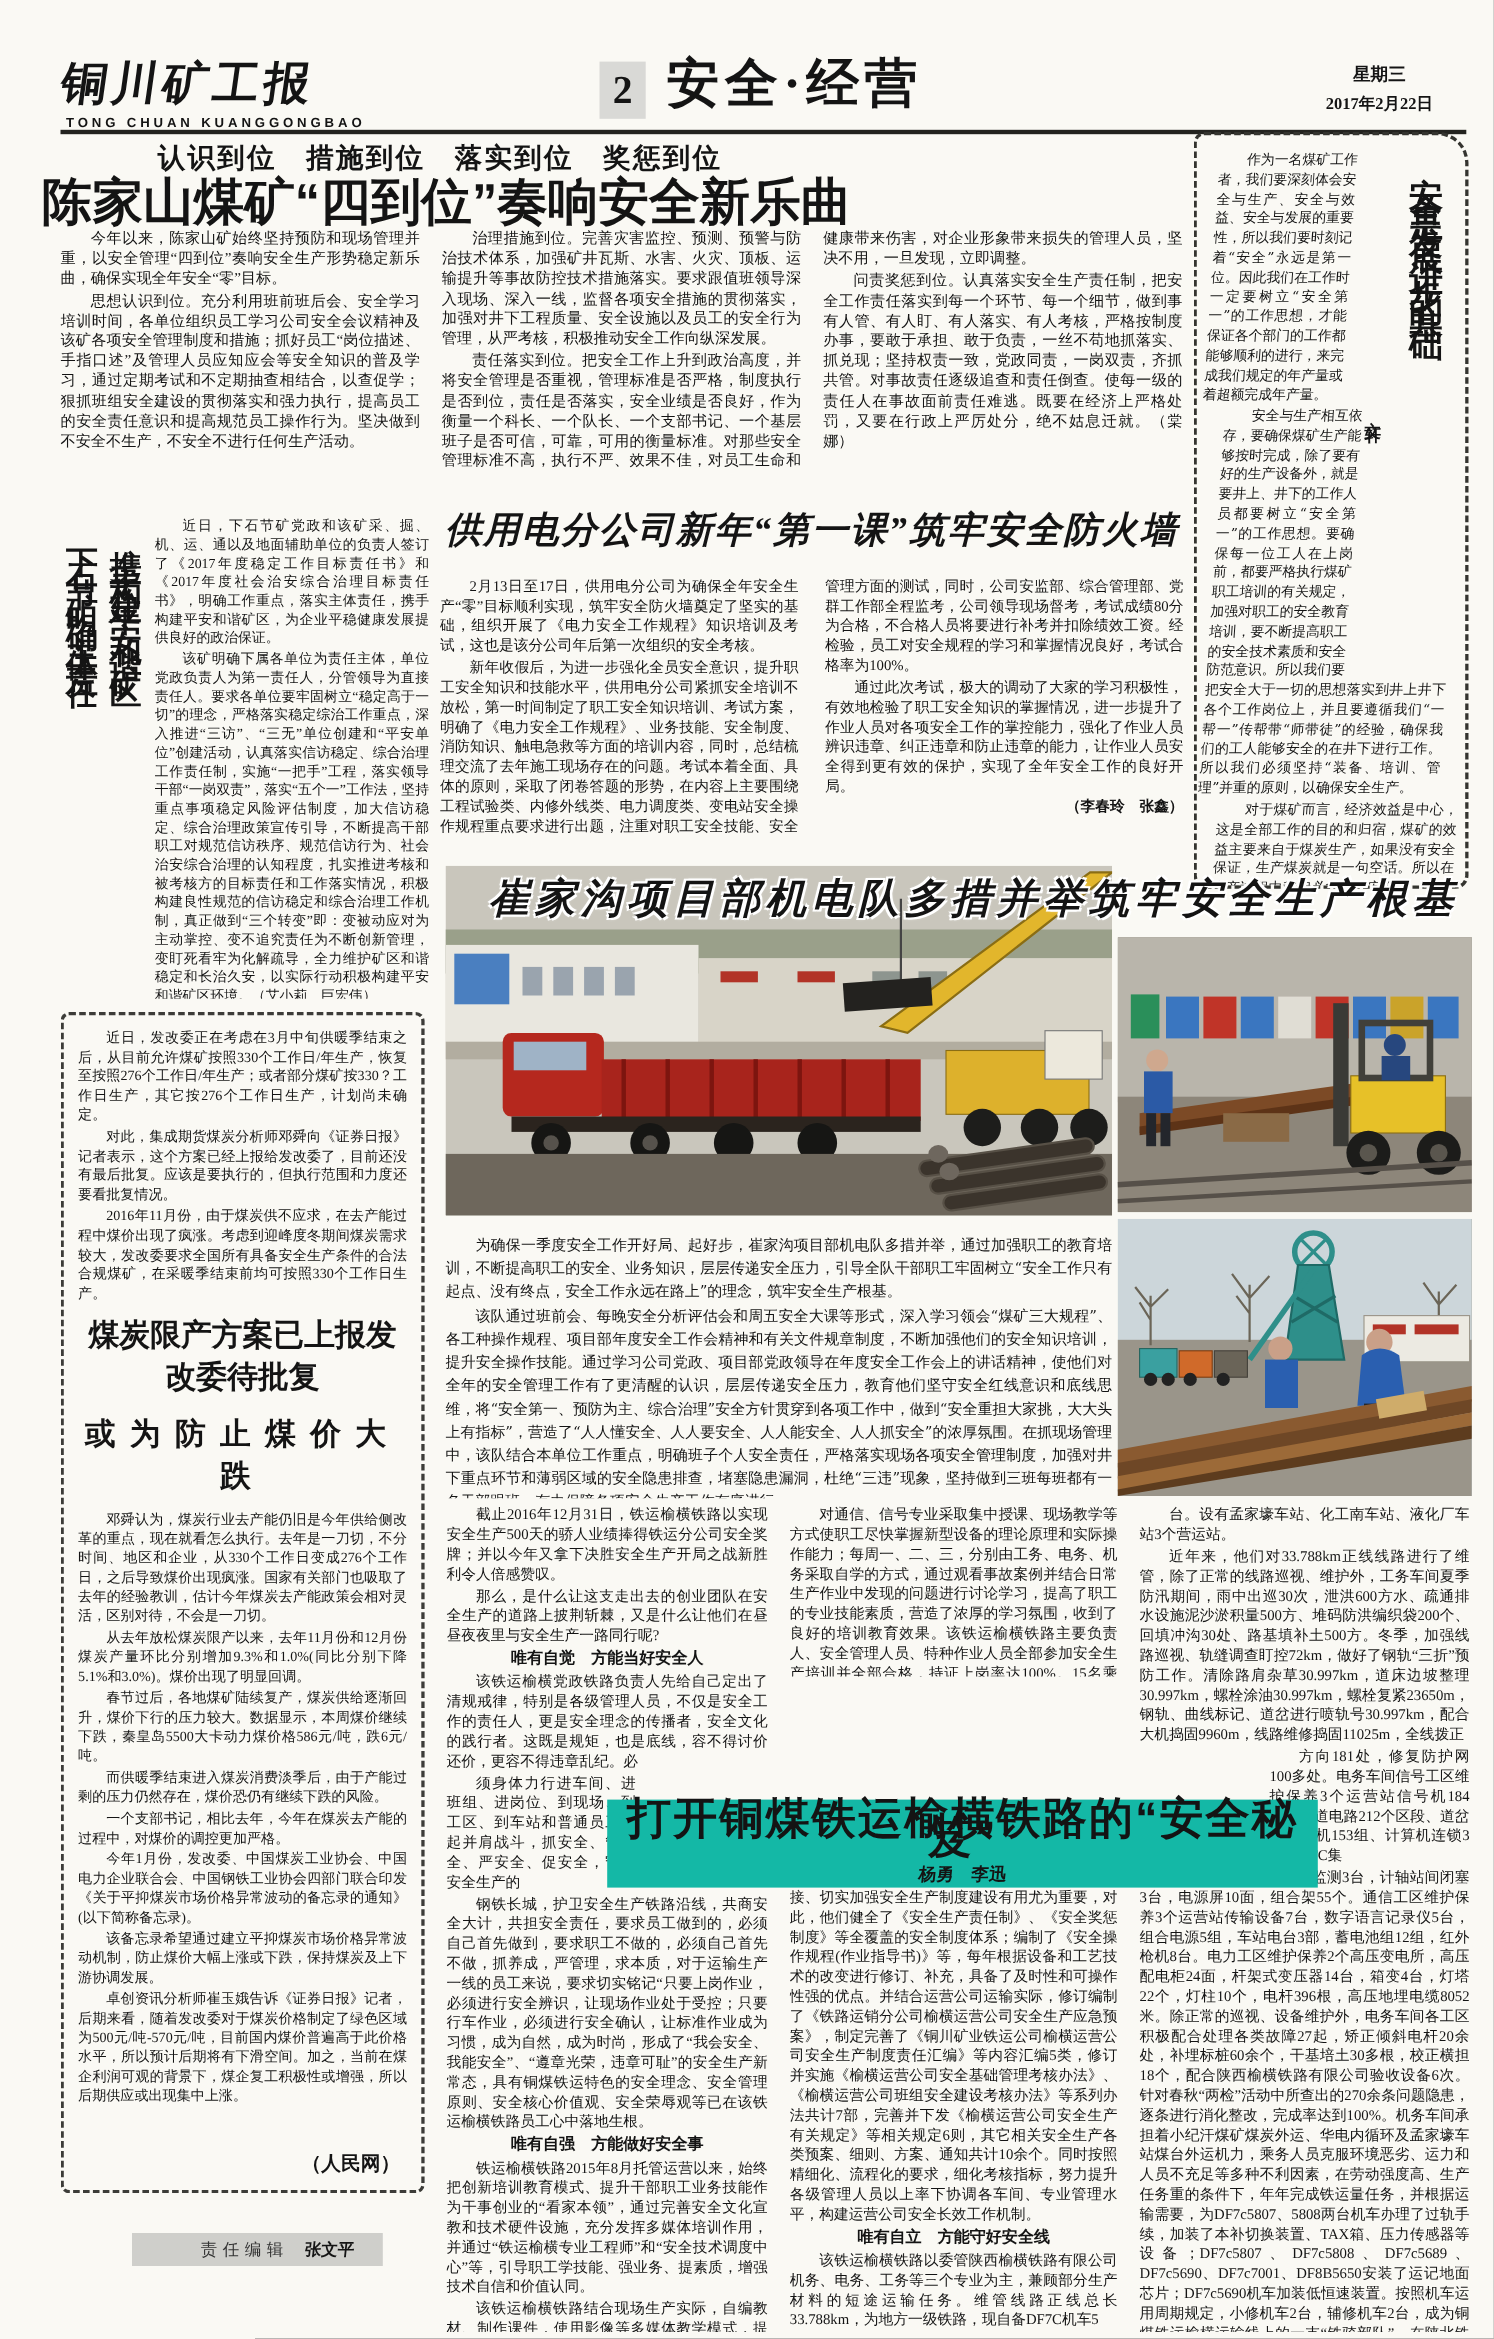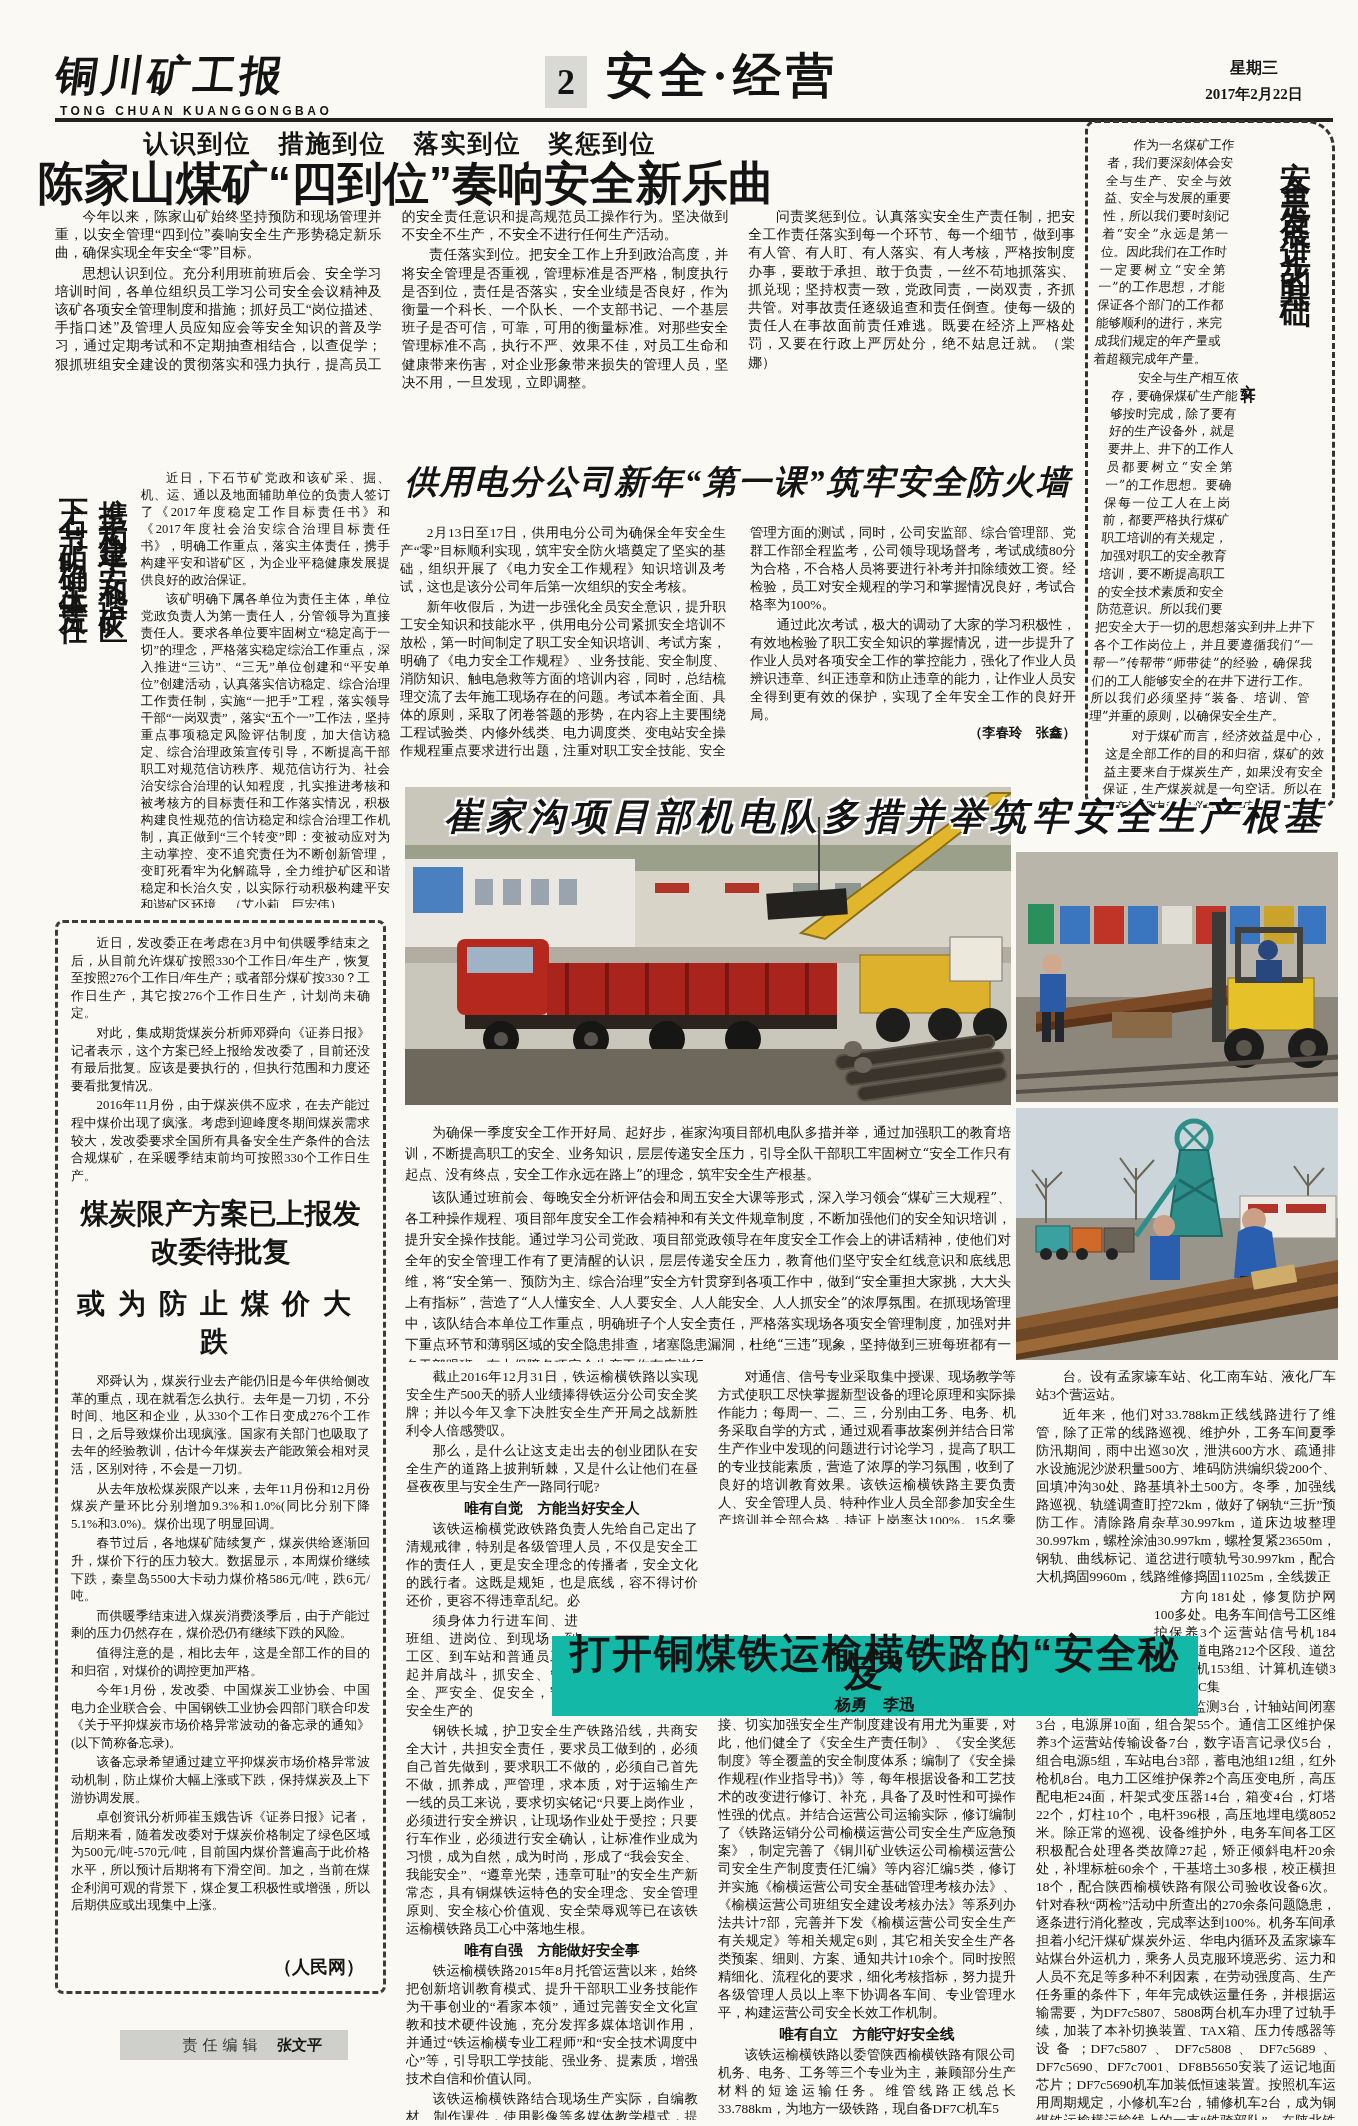--- a/index.html
+++ b/index.html
@@ -103,20 +103,21 @@
     <div class="weekday">星期三</div>
     <div class="dateline">2017年2月22日</div>
   </div>
   <div class="abs head-rule"></div>
 
   <div class="abs lead-kicker hei">认识到位　措施到位　落实到位　奖惩到位</div>
   <div class="abs lead-title hei">陈家山煤矿“四到位”奏响安全新乐曲</div>
   <div class="abs lead-body just nohang">
       <p>今年以来，陈家山矿始终坚持预防和现场管理并重，以安全管理“四到位”奏响安全生产形势稳定新乐曲，确保实现全年安全“零”目标。</p>
       <p>思想认识到位。充分利用班前班后会、安全学习培训时间，各单位组织员工学习公司安全会议精神及该矿各项安全管理制度和措施；抓好员工“岗位描述、手指口述”及管理人员应知应会等安全知识的普及学习，通过定期考试和不定期抽查相结合，以查促学；狠抓班组安全建设的贯彻落实和强力执行，提高员工的安全责任意识和提高规范员工操作行为。坚决做到不安全不生产，不安全不进行任何生产活动。</p>
+      <p>治理措施到位。完善灾害监控、预测、预警与防治技术体系，加强矿井瓦斯、水害、火灾、顶板、运输提升等事故防控技术措施落实。要求跟值班领导深入现场、深入一线，监督各项安全措施的贯彻落实，加强对井下工程质量、安全设施以及员工的安全行为管理，从严考核，积极推动安全工作向纵深发展。</p>
       <p>责任落实到位。把安全工作上升到政治高度，并将安全管理是否重视，管理标准是否严格，制度执行是否到位，责任是否落实，安全业绩是否良好，作为衡量一个科长、一个队长、一个支部书记、一个基层班子是否可信，可靠，可用的衡量标准。对那些安全管理标准不高，执行不严、效果不佳，对员工生命和健康带来伤害，对企业形象带来损失的管理人员，坚决不用，一旦发现，立即调整。</p>
       <p>问责奖惩到位。认真落实安全生产责任制，把安全工作责任落实到每一个环节、每一个细节，做到事有人管、有人盯、有人落实、有人考核，严格按制度办事，要敢于承担、敢于负责，一丝不苟地抓落实、抓兑现；坚持权责一致，党政同责，一岗双责，齐抓共管。对事故责任逐级追查和责任倒查。使每一级的责任人在事故面前责任难逃。既要在经济上严格处罚，又要在行政上严厉处分，绝不姑息迁就。（棠娜）</p>
     </div>
 
   <div class="abs xsj">
     <div class="vtitle">
       <span>下石节矿明确主体责任</span>
       <span>携手构建平安和谐矿区</span>
     </div>
     <div class="xsj-body just">
@@ -133,21 +134,21 @@
       </div>
     <div class="coal-title hei">
       <div class="l1">煤炭限产方案已上报发改委待批复</div>
       <div class="l2">或为防止煤价大跌</div>
     </div>
     <div class="coal-post just">
         <p>邓舜认为，煤炭行业去产能仍旧是今年供给侧改革的重点，现在就看怎么执行。去年是一刀切，不分时间、地区和企业，从330个工作日变成276个工作日，之后导致煤价出现疯涨。国家有关部门也吸取了去年的经验教训，估计今年煤炭去产能政策会相对灵活，区别对待，不会是一刀切。</p>
         <p>从去年放松煤炭限产以来，去年11月份和12月份煤炭产量环比分别增加9.3%和1.0%(同比分别下降5.1%和3.0%)。煤价出现了明显回调。</p>
         <p>春节过后，各地煤矿陆续复产，煤炭供给逐渐回升，煤价下行的压力较大。数据显示，本周煤价继续下跌，秦皇岛5500大卡动力煤价格586元/吨，跌6元/吨。</p>
         <p>而供暖季结束进入煤炭消费淡季后，由于产能过剩的压力仍然存在，煤价恐仍有继续下跌的风险。</p>
-        <p>值得注意的是，相比去年，这是全部工作的目的和归宿，对煤价的调控更加严格。</p>
+        <p>一个支部书记，相比去年，今年在煤炭去产能的过程中，对煤价的调控更加严格。</p>
         <p>今年1月份，发改委、中国煤炭工业协会、中国电力企业联合会、中国钢铁工业协会四部门联合印发《关于平抑煤炭市场价格异常波动的备忘录的通知》(以下简称备忘录)。</p>
         <p>该备忘录希望通过建立平抑煤炭市场价格异常波动机制，防止煤价大幅上涨或下跌，保持煤炭及上下游协调发展。</p>
         <p>卓创资讯分析师崔玉娥告诉《证券日报》记者，后期来看，随着发改委对于煤炭价格制定了绿色区域为500元/吨-570元/吨，目前国内煤价普遍高于此价格水平，所以预计后期将有下滑空间。加之，当前在煤企利润可观的背景下，煤企复工积极性或增强，所以后期供应或出现集中上涨。</p>
       </div>
     <div class="coal-credit">（人民网）</div>
   </div>
 
   <div class="abs footerbar">
     <span class="lab">责任编辑</span>
     <span class="ed">张文平</span>

